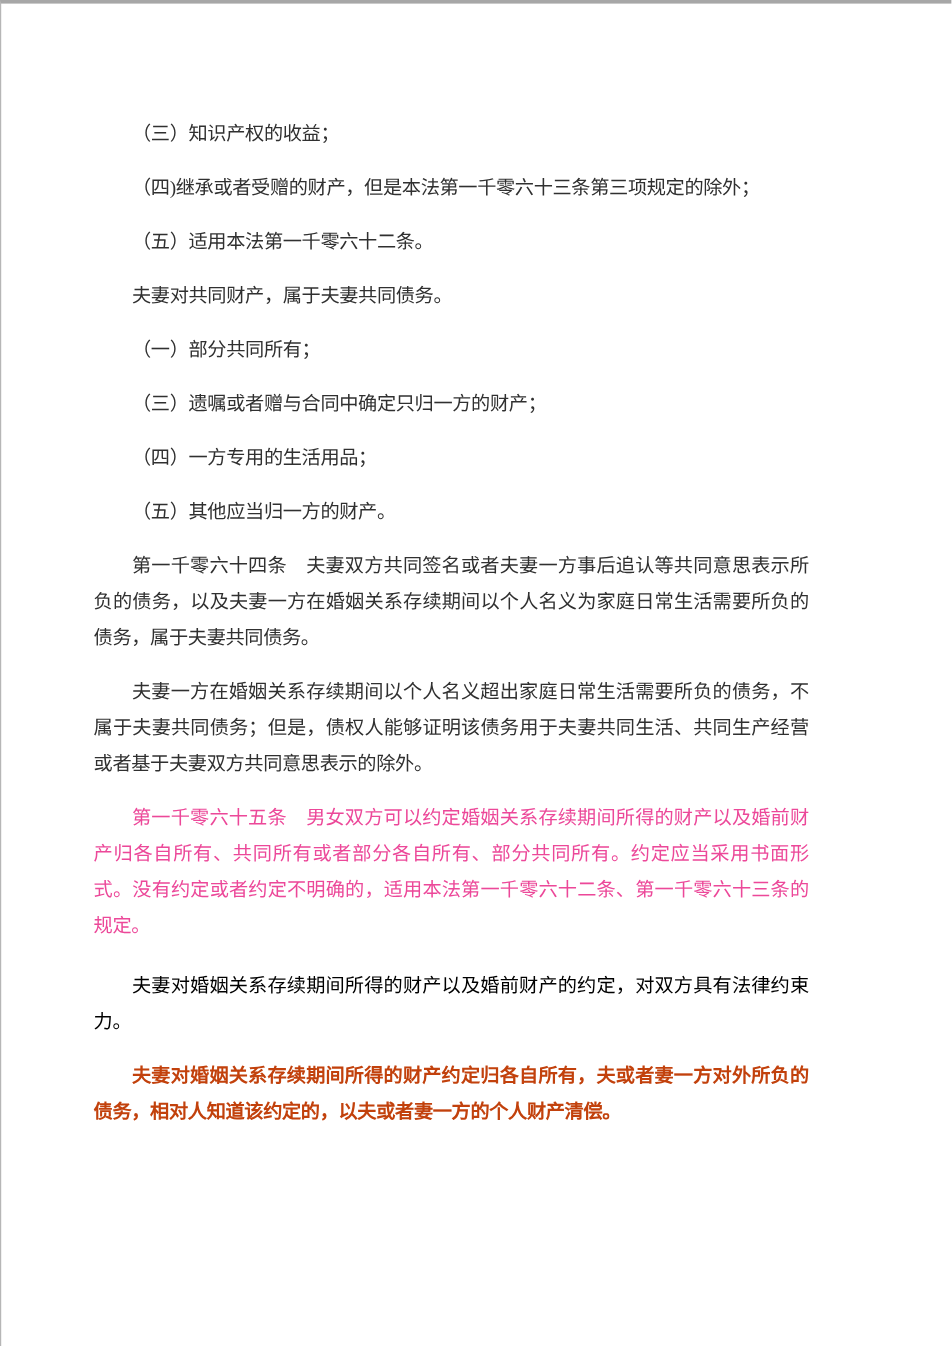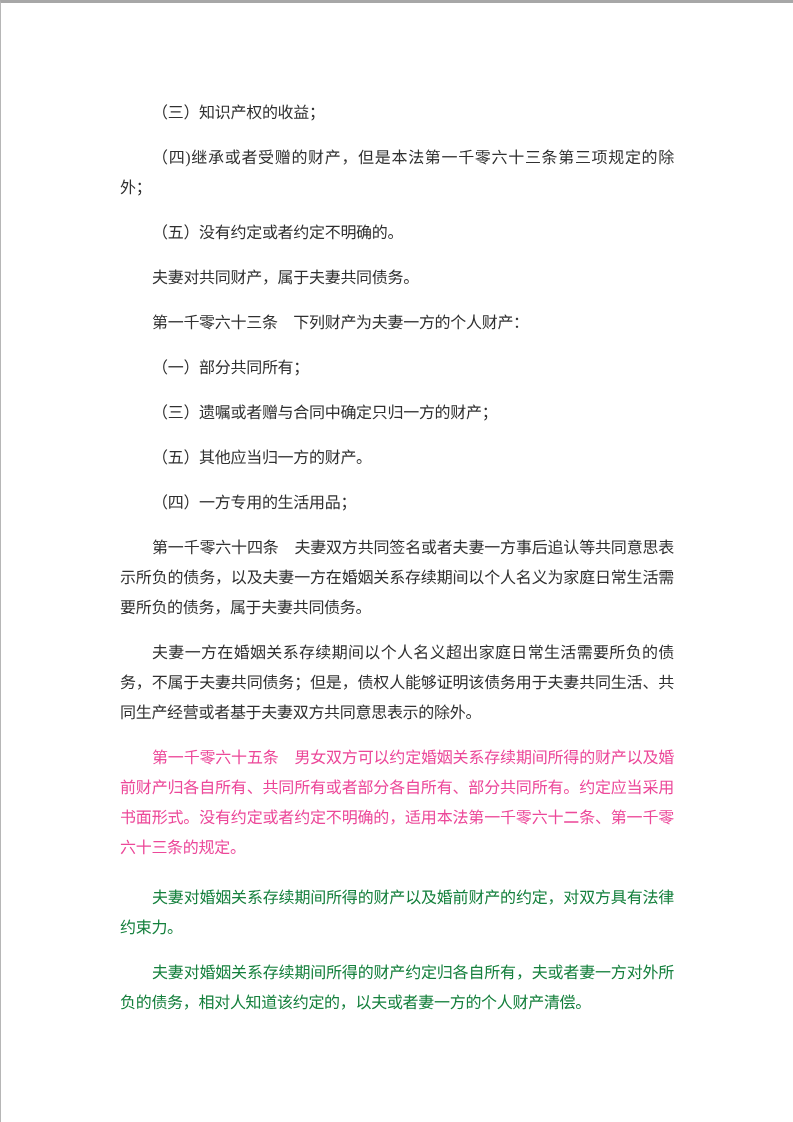--- a/index.html
+++ b/index.html
@@ -16,21 +16,21 @@
   .page {
     box-sizing: border-box;
     width: 793px;
     height: 1122px;
     background: #ffffff;
     border-top: 3px solid #a7a7a7;
     border-left: 1px solid #b6b6b6;
   }
   .content {
     box-sizing: border-box;
-    padding: 95px 119px 0 119px;
+    padding: 95px 119px 0 77px;
     width: 100%;
   }
   .para {
     margin: 0 0 15px 0;
     font-size: 16px;
     line-height: 30px;
     letter-spacing: -0.3px;
     color: #303030;
     text-align: justify;
     text-justify: inter-ideograph;
@@ -38,26 +38,25 @@
     word-break: break-all;
   }
 </style>
 </head>
 <body>
 
 <div class="page" style="background: rgb(255, 255, 255); border-top-color: rgb(167, 167, 167); border-left-color: rgb(182, 182, 182);">
   <div class="content">
     <p class="para" style="color: rgb(48, 48, 48);">（三）知识产权的收益；</p>
     <p class="para" style="color: rgb(48, 48, 48);">（四)继承或者受赠的财产，但是本法第一千零六十三条第三项规定的除外；</p>
-    <p class="para" style="color: rgb(48, 48, 48);">（五）没有约定或者约定不明确的。</p>
+    <p class="para" style="color: rgb(48, 48, 48);">（五）适用本法第一千零六十二条。</p>
     <p class="para" style="color: rgb(48, 48, 48);">夫妻对共同财产，属于夫妻共同债务。</p>
-    <p class="para" style="color: rgb(48, 48, 48);">第一千零六十三条　下列财产为夫妻一方的个人财产：</p>
     <p class="para" style="color: rgb(48, 48, 48);">（一）部分共同所有；</p>
     <p class="para" style="color: rgb(48, 48, 48);">（三）遗嘱或者赠与合同中确定只归一方的财产；</p>
+    <p class="para" style="color: rgb(48, 48, 48);">（四）一方专用的生活用品；</p>
     <p class="para" style="color: rgb(48, 48, 48);">（五）其他应当归一方的财产。</p>
-    <p class="para" style="color: rgb(48, 48, 48);">（四）一方专用的生活用品；</p>
     <p class="para" style="color: rgb(48, 48, 48);">第一千零六十四条　夫妻双方共同签名或者夫妻一方事后追认等共同意思表示所负的债务，以及夫妻一方在婚姻关系存续期间以个人名义为家庭日常生活需要所负的债务，属于夫妻共同债务。</p>
     <p class="para" style="color: rgb(48, 48, 48);">夫妻一方在婚姻关系存续期间以个人名义超出家庭日常生活需要所负的债务，不属于夫妻共同债务；但是，债权人能够证明该债务用于夫妻共同生活、共同生产经营或者基于夫妻双方共同意思表示的除外。</p>
     <p class="para" style="color: #ec4899;">第一千零六十五条　男女双方可以约定婚姻关系存续期间所得的财产以及婚前财产归各自所有、共同所有或者部分各自所有、部分共同所有。约定应当采用书面形式。没有约定或者约定不明确的，适用本法第一千零六十二条、第一千零六十三条的规定。</p>
-    <p class="para" style="color: #15803d; margin-top: 20px;">夫妻对婚姻关系存续期间所得的财产以及婚前财产的约定，对双方具有法律约束力。</p>
-    <p class="para" style="color: #15803d;">夫妻对婚姻关系存续期间所得的财产约定归各自所有，夫或者妻一方对外所负的债务，相对人知道该约定的，以夫或者妻一方的个人财产清偿。</p>
+    <p class="para" style="color: #000000; margin-top: 20px;">夫妻对婚姻关系存续期间所得的财产以及婚前财产的约定，对双方具有法律约束力。</p>
+    <p class="para" style="color: #c2410c; font-weight: bold;">夫妻对婚姻关系存续期间所得的财产约定归各自所有，夫或者妻一方对外所负的债务，相对人知道该约定的，以夫或者妻一方的个人财产清偿。</p>
   </div>
 </div>
 
 </body></html>

